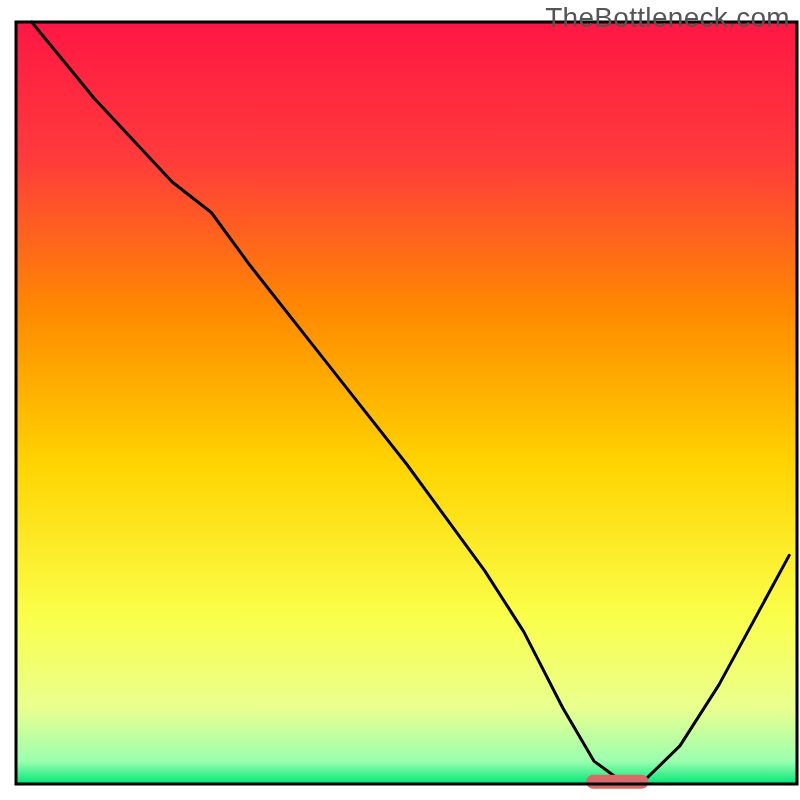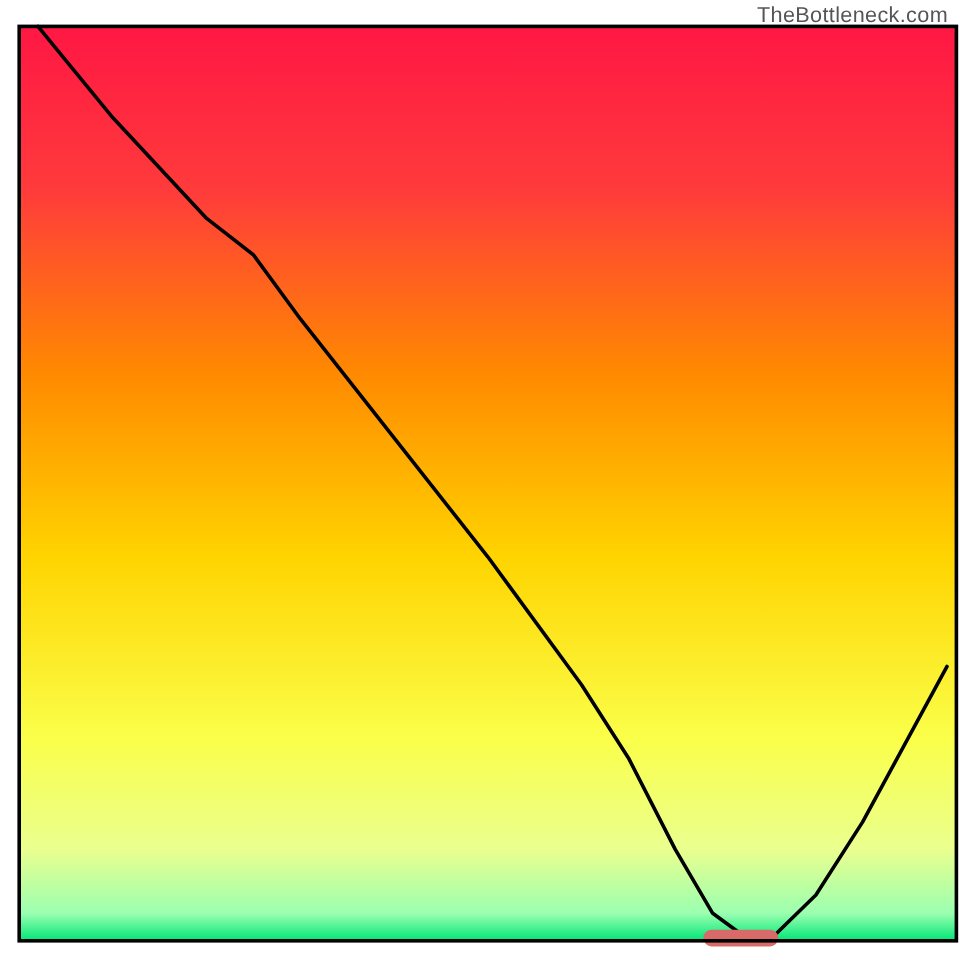--- a/index.html
+++ b/index.html
@@ -13,21 +13,21 @@
   .chart-container {
     position: relative;
     width: 800px;
     height: 800px;
   }
   .watermark {
     position: absolute;
     top: 2px;
     right: 10px;
     color: #555;
-    font-size: 18px;
+    font-size: 28px;
     font-weight: 500;
     letter-spacing: 0.3px;
     z-index: 10;
   }
   svg {
     display: block;
   }
 </style>
 </head>
 <body>

